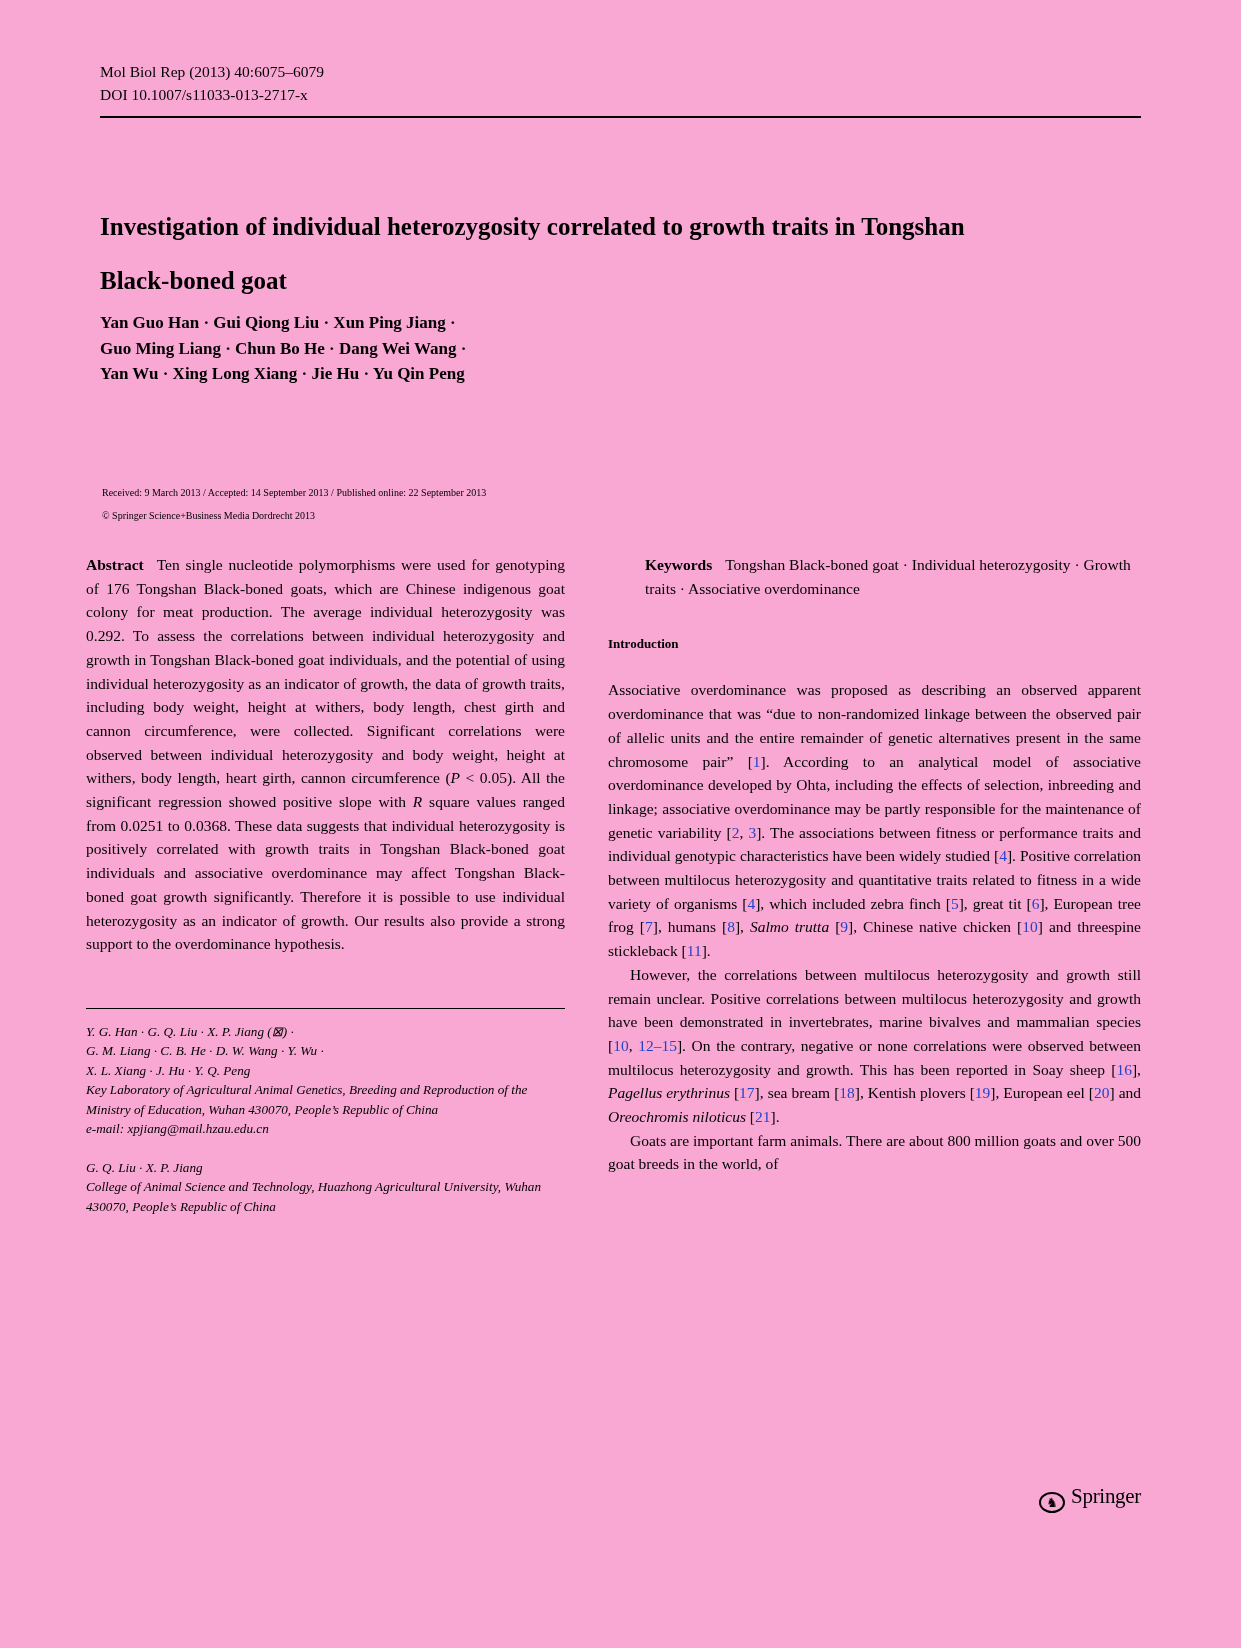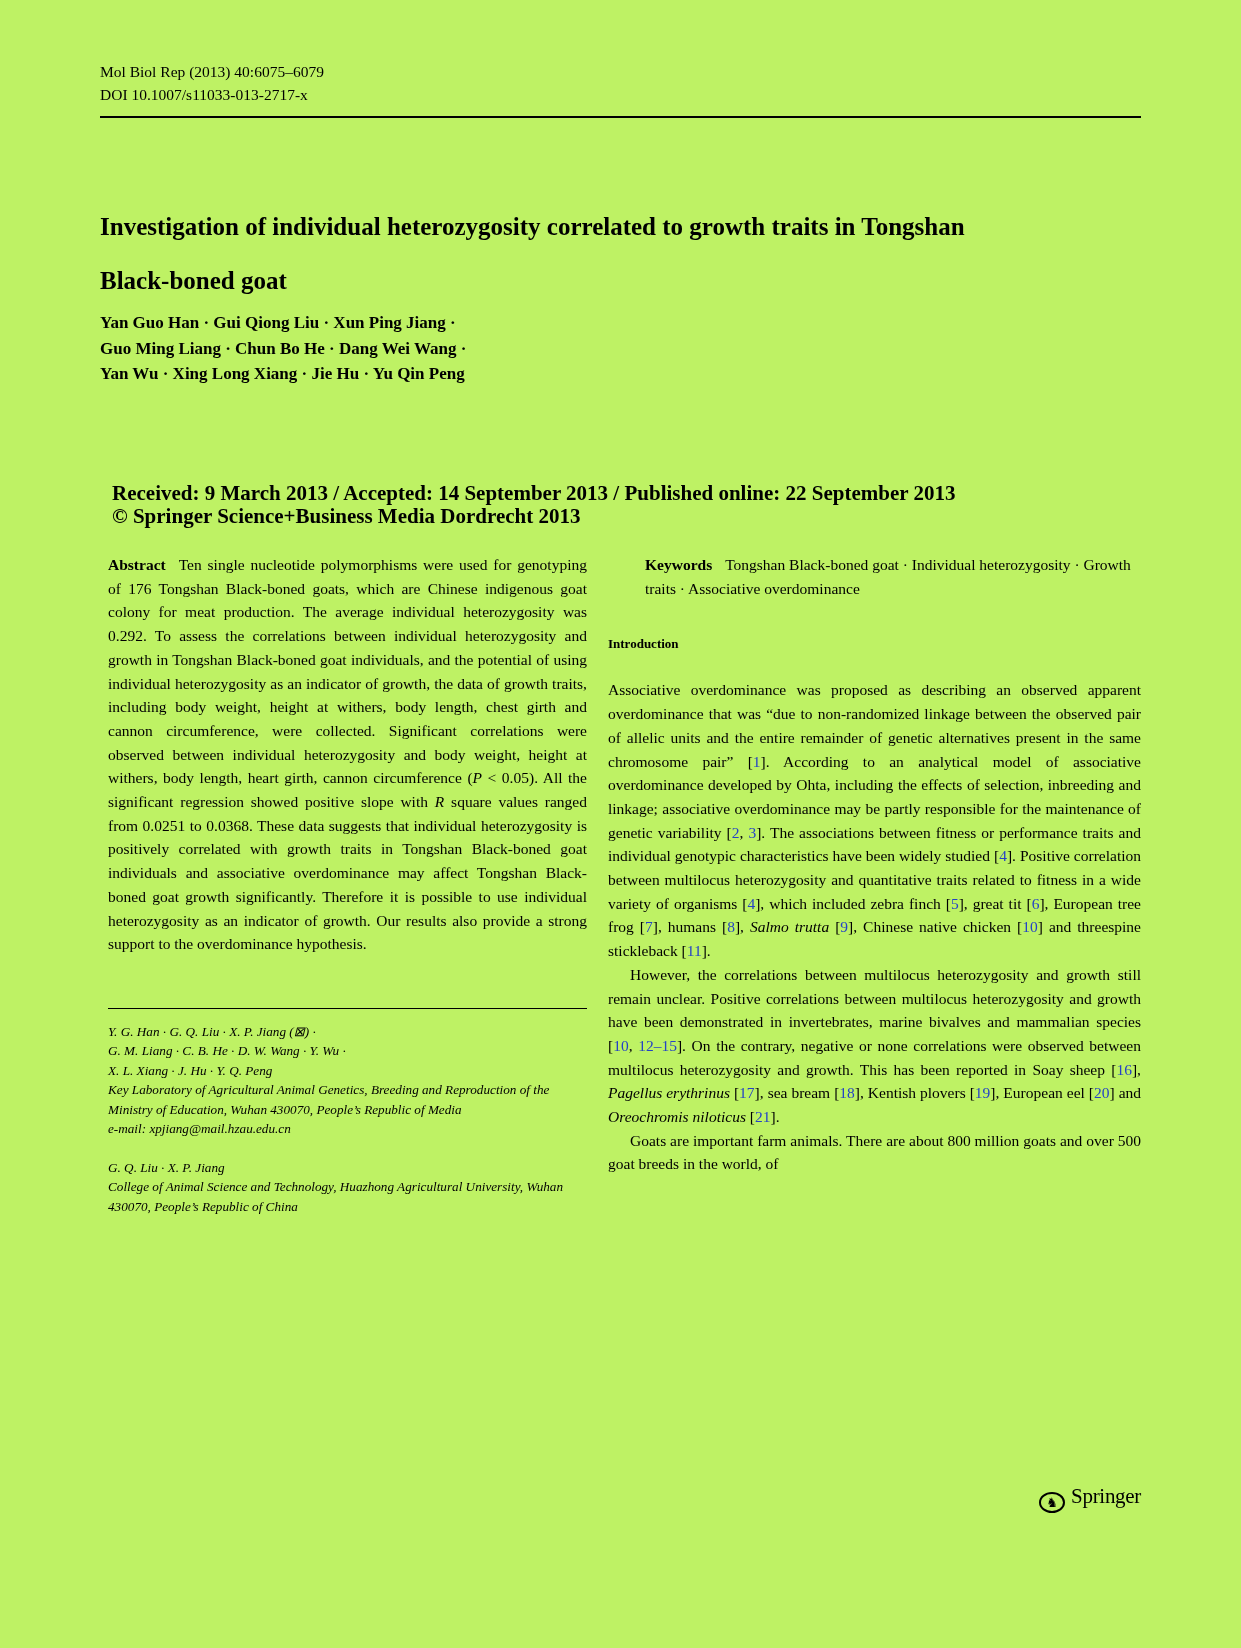--- a/index.html
+++ b/index.html
@@ -3,37 +3,37 @@
 <meta charset="utf-8">
 <style>
   * { box-sizing: border-box; }
   html, body { margin: 0; padding: 0; }
   body {
     width: 1241px; height: 1648px;
     background: #ffffff;
     font-family: "Liberation Serif", serif;
     color: #000000;
   }
-  .page { position: relative; width: 1241px; height: 1648px; overflow: hidden; background: #bef264; }
+  .page { position: relative; width: 1241px; height: 1648px; overflow: hidden; background: #f9a8d4; }
 
   .header { position: absolute; left: 100px; top: 60px; font-size: 15.5px; line-height: 23px; }
   .header-rule { position: absolute; left: 100px; top: 116px; width: 1041px; height: 2px; background: #000; }
 
   .title {
     position: absolute; left: 100px; top: 200px; width: 920px;
     font-size: 25px; font-weight: bold; line-height: 54px; margin: 0;
   }
   .authors {
     position: absolute; left: 100px; top: 310px;
     font-size: 17px; font-weight: bold; line-height: 25.5px;
     white-space: pre-line;
   }
-  .received { position: absolute; left: 112px; top: 482px; font-size: 21px; line-height: 22.5px; font-weight: bold; }
+  .received { position: absolute; left: 102px; top: 482px; font-size: 10px; line-height: 22.5px; }
 
-  .col-left  { position: absolute; left: 108px; top: 553px; width: 479px; }
+  .col-left  { position: absolute; left: 86px; top: 553px; width: 479px; }
   .col-right { position: absolute; left: 608px; top: 553px; width: 533px; }
 
   .body-text { font-size: 15.5px; line-height: 23.7px; text-align: justify; }
   .para { margin: 0; }
   .indent { text-indent: 22px; }
   .keywords { text-align: left; margin-left: 37px; }
   .b { font-weight: bold; }
   .inline-head { padding-right: 13px; }
   .cite { color: var(--cite-color, #2442c6); }
   .it { font-style: italic; }
@@ -82,21 +82,21 @@
 
   <div class="col-left">
     <p class="body-text para"><span class="b inline-head">Abstract</span><span><span>Ten single nucleotide polymorphisms were used for genotyping of 176 Tongshan Black-boned goats, which are Chinese indigenous goat colony for meat production. The average individual heterozygosity was 0.292. To assess the correlations between individual heterozygosity and growth in Tongshan Black-boned goat individuals, and the potential of using individual heterozygosity as an indicator of growth, the data of growth traits, including body weight, height at withers, body length, chest girth and cannon circumference, were collected. Significant correlations were observed between individual heterozygosity and body weight, height at withers, body length, heart girth, cannon circumference (</span><span class="it">P</span><span> &lt; 0.05). All the significant regression showed positive slope with </span><span class="it">R</span><span> square values ranged from 0.0251 to 0.0368. These data suggests that individual heterozygosity is positively correlated with growth traits in Tongshan Black-boned goat individuals and associative overdominance may affect Tongshan Black-boned goat growth significantly. Therefore it is possible to use individual heterozygosity as an indicator of growth. Our results also provide a strong support to the overdominance hypothesis.</span></span></p>
 
     <div class="footnote-block">
       <div class="footnote-rule"></div>
       <div class="footnote fn-group">
         <div class="fn-lines">Y. G. Han · G. Q. Liu · X. P. Jiang (⊠) ·
 G. M. Liang · C. B. He · D. W. Wang · Y. Wu ·
 X. L. Xiang · J. Hu · Y. Q. Peng</div>
-        <div>Key Laboratory of Agricultural Animal Genetics, Breeding and Reproduction of the Ministry of Education, Wuhan 430070, People’s Republic of Media</div>
+        <div>Key Laboratory of Agricultural Animal Genetics, Breeding and Reproduction of the Ministry of Education, Wuhan 430070, People’s Republic of China</div>
         <div>e-mail: xpjiang@mail.hzau.edu.cn</div>
       </div>
       <div class="footnote fn-group">
         <div class="fn-lines">G. Q. Liu · X. P. Jiang</div>
         <div>College of Animal Science and Technology, Huazhong Agricultural University, Wuhan 430070, People’s Republic of China</div>
       </div>
     </div>
   </div>
 
   <div class="col-right">

